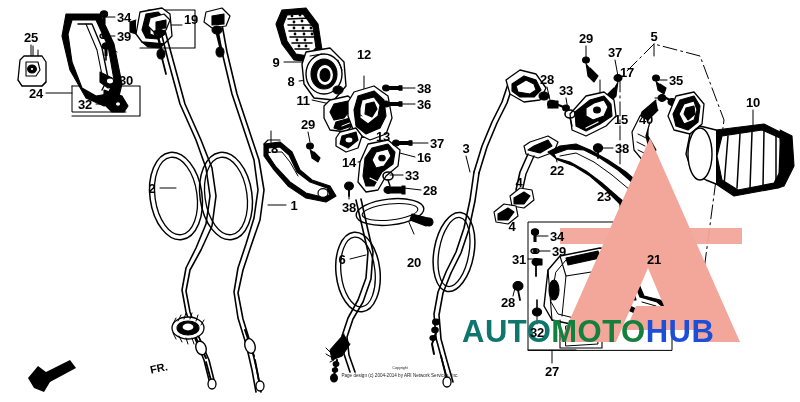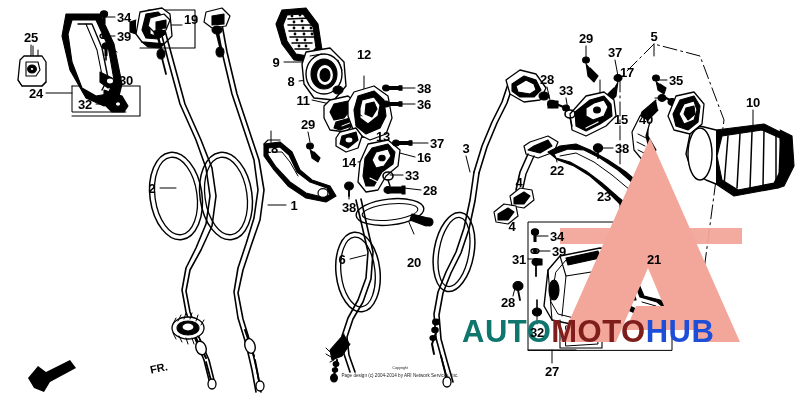--- a/index.html
+++ b/index.html
@@ -525,21 +525,21 @@
   <div id="watermark">
     <svg viewBox="0 0 800 402" xmlns="http://www.w3.org/2000/svg">
       <g fill="#f2a79a">
         <path d="M650 140 L562 340 L738 340 Z M650 178 L590 326 L710 326 Z" fill-rule="evenodd" opacity="0"></path>
         <path d="M650 138 L560 342 L600 342 L650 224 L700 342 L740 342 Z"></path>
         <path d="M648 206 L586 342 L616 342 L648 268 L664 306 L636 306 L626 330 L700 330 Z"></path>
         <path d="M560 228 L742 228 L742 244 L560 244 Z" opacity="0.95"></path>
       </g>
     </svg>
     <div id="wm-text">
-      <span style="color:#0f766e">AUTO</span><span style="color:#7f1d1d">MOTO</span><span style="color:#1d4ed8">HUB</span>
+      <span style="color:#0f766e">AUTO</span><span style="color:#15803d">MOTO</span><span style="color:#1d4ed8">HUB</span>
     </div>
   </div>
 
   <div id="callout-layer">
       <div class="callout" style="left: 31px; top: 37px;">25</div>
       <div class="callout" style="left: 124px; top: 17px;">34</div>
       <div class="callout" style="left: 124px; top: 36px;">39</div>
       <div class="callout" style="left: 126px; top: 60px; margin-top: 20px;">30</div>
       <div class="callout" style="left: 191px; top: 19px;">19</div>
       <div class="callout" style="left: 36px; top: 93px;">24</div>

